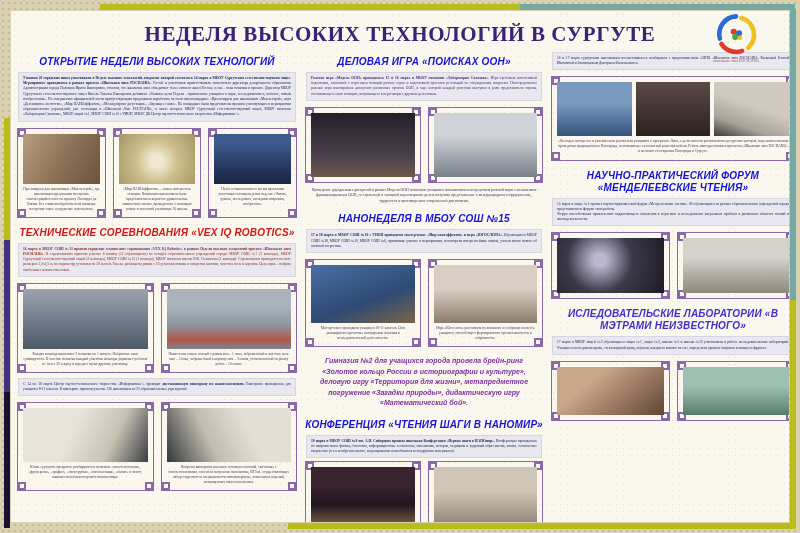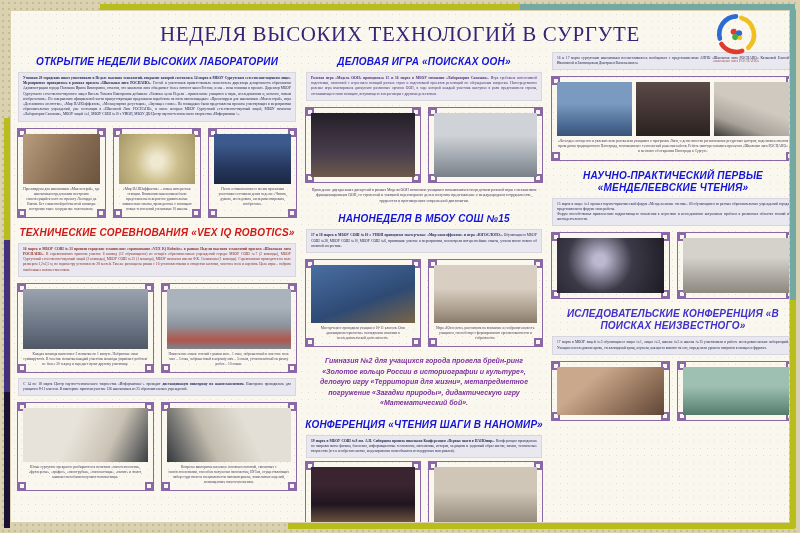--- a/index.html
+++ b/index.html
@@ -11,21 +11,21 @@
   .st{position:absolute;z-index:1;}
   .st.olive{background:#b9bd1c;}
   .st.teal{background:#74a8a2;}
   .st.purple{background:#43307e;}
   .st.navy{background:#1a1134;}
   .panel{position:absolute;left:11px;top:11px;right:11px;bottom:11px;z-index:2;
     background-color:#faf7ee;
     background-image:radial-gradient(#e6e0cc 0.8px,transparent 1px);
     background-size:7px 7px;
     box-sizing:border-box;padding:4px 6px;overflow:hidden;}
-  .title{text-align:center;font-family:"Liberation Serif",serif;font-weight:normal;
+  .title{text-align:center;font-family:"Liberation Serif",serif;font-weight:bold;
     font-size:21px;color:#3a2376;letter-spacing:0.6px;margin:7px 60px 4px 60px;}
   .logo{position:absolute;top:0px;right:22px;width:62px;text-align:center;}
   .logo-cap{font-size:3.8px;color:#a85a5a;font-family:"Liberation Serif",serif;margin-top:-2px;}
   .cols{display:grid;grid-template-columns:280px 238px 244px;gap:8px;align-items:stretch;height:478px;}
   .col{display:flex;flex-direction:column;min-width:0;}
   .h{font-style:italic;font-weight:bold;font-size:10px;text-align:center;
      margin:5px 0 3px;letter-spacing:0.2px;line-height:1.2;}
   .h-blue{color:#1414d8;}
   .h-red{color:#d01818;}
   .h-violet{color:#4030cc;}
@@ -103,21 +103,21 @@
         <circle cx="35" cy="35" r="3" fill="#f0c020"></circle>
       </svg>
       <div class="logo-cap">«школьная лига РОСНАНО»</div>
     </div>
 
     <div class="title">НЕДЕЛЯ ВЫСОКИХ ТЕХНОЛОГИЙ В СУРГУТЕ</div>
 
     <div class="cols">
 
       <div class="col">
-        <div class="h h-blue">ОТКРЫТИЕ НЕДЕЛИ ВЫСОКИХ ЛАБОРАТОРИИ</div>
+        <div class="h h-blue">ОТКРЫТИЕ НЕДЕЛИ ВЫСОКИХ ТЕХНОЛОГИЙ</div>
         <div class="para t-navy"><b>Ученики 20 городских школ участвовали в Неделе высоких технологий, открытие которой состоялось 14 марта в МБОУ Сургутском естественно-научном лицее. Мероприятие проводилось в рамках проекта «Школьная лига РОСНАНО».</b><span> Гостей и участников приветствовала заместитель директора департамента образования Администрации города Полякова Ирина Викторовна, отметив, что школьная лига объединяет более пятисот школ России, и мы – пока новички в проекте. Директор МБОУ Сургутского естественно-научного лицея Кисель Татьяна Викторовна добавила: «Главные цели Недели – привлечение учащихся к науке, исследованиям и, конечно, новым изобретениям». По завершению официальной части присутствующим предложили поработать на пяти наноплощадках: «Проектируем для школьников «Мыслестрой», игра «Детективное агентство», «Мир НАНОэффектов», «Молекулярная дегустация», «Звучащее слово». На площадках были представлены проекты участвующих в мероприятии образовательных учреждений, уже состоящих в «Школьной Лиге РОСНАНО», в числе которых МБОУ Сургутский естественно-научный лицей, МБОУ гимназия «Лаборатория Салахова», МБОУ лицей №1, МБОУ СОШ №10 с УИОП, МБОУ ДО Центр научно-технического творчества «Информатика+».</span></div>
         <div class="row">
           <div class="frame">
             <div class="ph p1"></div>
             <div class="cap">Проектируем для школьников «Мыслестрой», где школьникам предложили построить самонесущийся мост по проекту Леонардо да Винчи. Без слаженной работы всей команды построить такое сооружение невозможно.</div>
           </div>
           <div class="frame">
             <div class="ph p2"></div>
             <div class="cap">«Мир НАНОэффектов» – самые интересные станции. Вниманию школьников были представлены невероятно удивительные химические опыты, проведенные с помощью новых технологий учениками 10 школы.</div>
           </div>
@@ -199,35 +199,35 @@
           <div class="frame">
             <div class="collage">
               <div class="ph m1"></div>
               <div class="ph m2"></div>
               <div class="ph m3"></div>
             </div>
             <div class="cap">«Легенды» интересно и увлекательно рассказали учащимся о программе Лиги, о деятельности региональных ресурсных центров, поделились опытом проведения традиционного Нанограда, познакомили с технологией решения кейсов. Ребята заинтересовались проектом «Школьная лига РОСНАНО» и мечтают об открытии Нанограда в Сургуте.</div>
           </div>
         </div>
 
-        <div class="h h-blue">НАУЧНО-ПРАКТИЧЕСКИЙ ПЕРВЫЕ «МЕНДЕЛЕЕВСКИЕ ЧТЕНИЯ»</div>
+        <div class="h h-blue">НАУЧНО-ПРАКТИЧЕСКИЙ ФОРУМ «МЕНДЕЛЕЕВСКИЕ ЧТЕНИЯ»</div>
         <div class="para t-navy">
           <span>15 марта в лицее №1 прошел научно-практический форум «Менделеевские чтения». 60 обучающихся из разных образовательных учреждений города представляли на форуме свои работы.</span><br>
           <span>Форум способствовал привлечению подрастающего поколения к изучению и исследованию актуальных проблем в различных областях знаний и жизнедеятельности.</span>
         </div>
         <div class="row">
           <div class="frame">
             <div class="ph p15"></div>
           </div>
           <div class="frame">
             <div class="ph p16"></div>
           </div>
         </div>
 
-        <div class="h h-violet">ИСЛЕДОВАТЕЛЬСКИЕ КОНФЕРЕНЦИЯ «В ПОИСКАХ НЕИЗВЕСТНОГО»</div>
+        <div class="h h-violet">ИСЛЕДОВАТЕЛЬСКИЕ ЛАБОРАТОРИИ «В МЭТРАМИ НЕИЗВЕСТНОГО»</div>
         <div class="para t-navy">17 марта в МБОУ лицей №3 обучающиеся лицея №1, лицея №3, школы №5 и школы №15 участвовали в работе исследовательских лабораторий. Учащиеся исследовали кровь, стекловидный хрящ, изучали, как цвета влияют на сон, определяли уровень нитратов в овощах и фруктах.</div>
         <div class="row">
           <div class="frame">
             <div class="ph p17"></div>
           </div>
           <div class="frame">
             <div class="ph p18"></div>
           </div>
         </div>
 

